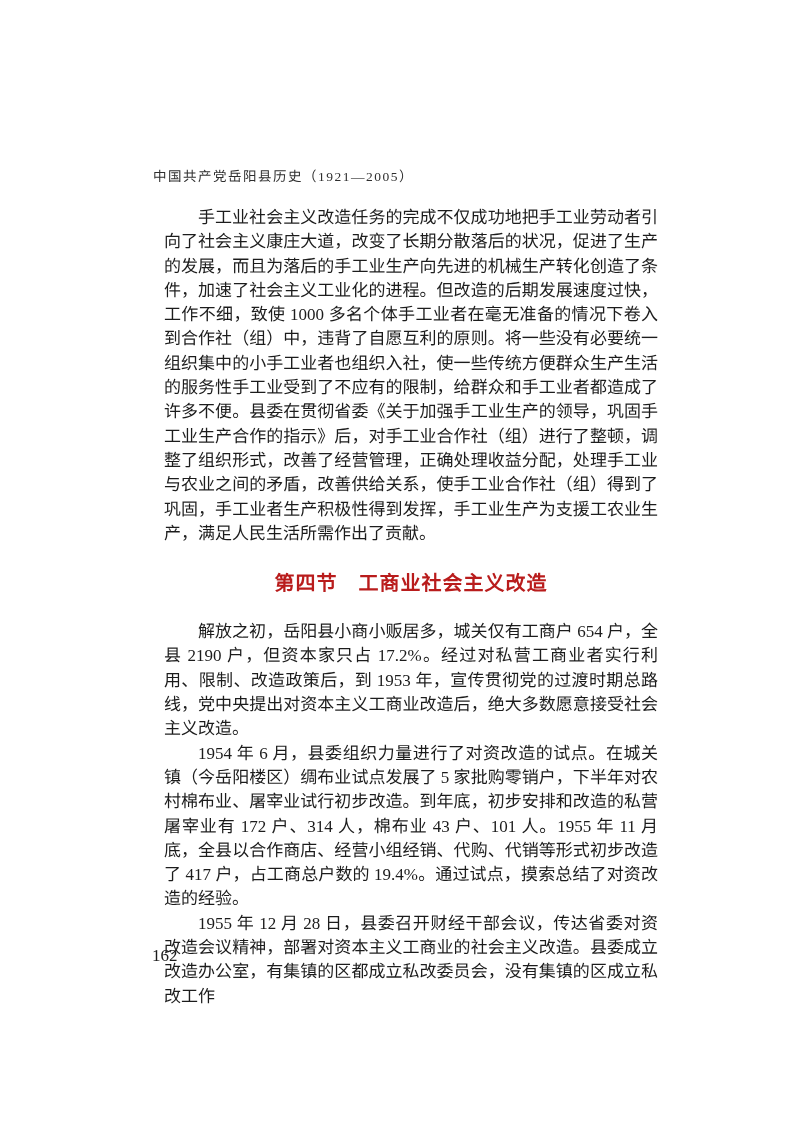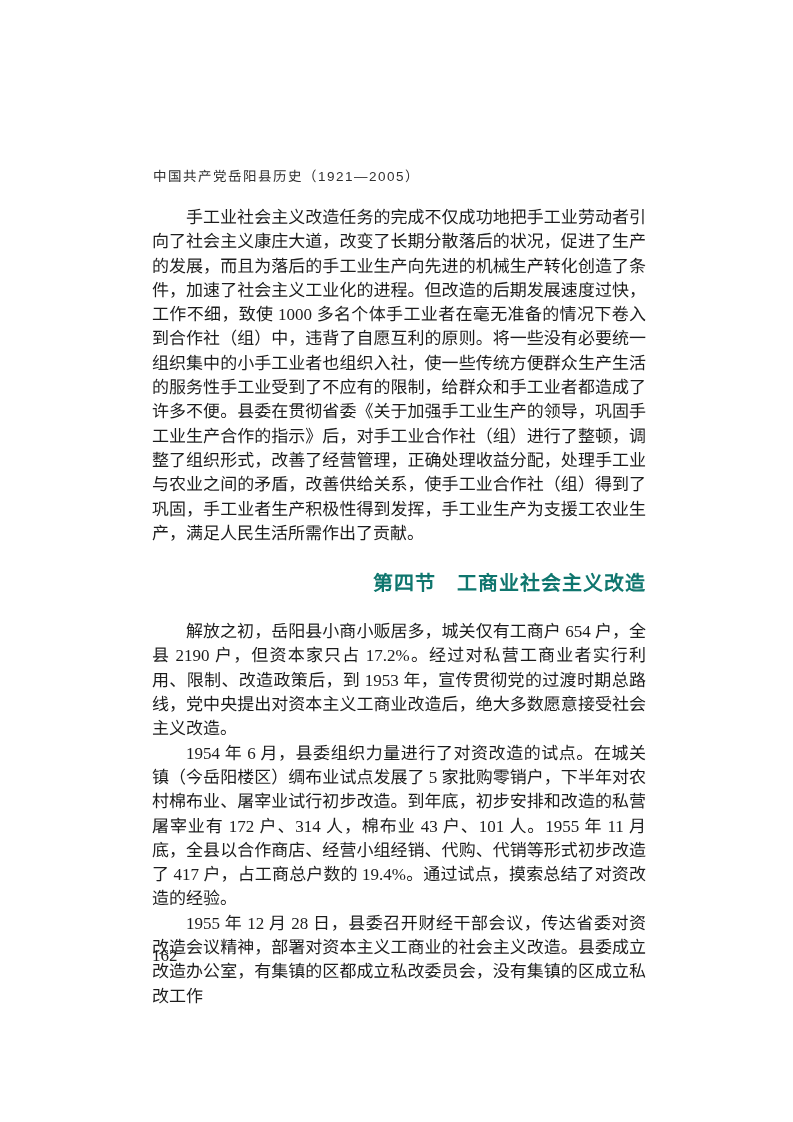--- a/index.html
+++ b/index.html
@@ -18,48 +18,48 @@
     color: #1c1c1c;
   }
   .running-head {
     position: absolute;
     left: 153px;
     top: 168px;
     font-size: 13.5px;
     line-height: 18px;
     letter-spacing: 1.5px;
     color: #2e2e2e;
-    font-family: Liberation Sans, sans-serif;
+    font-family: Liberation Serif, serif;
     text-align: center;
   }
   .text-column {
     position: absolute;
-    left: 152px;
+    left: 164px;
     top: 206px;
     width: 494px;
   }
   .text-column p {
     margin: 0;
     font-size: 17px;
     line-height: 24.3px;
     text-align: justify;
     text-indent: 2em;
     letter-spacing: 0;
     word-break: break-all;
     color: #1c1c1c;
   }
   .section-heading {
     margin: 22px 0 22px 0;
     font-family: "Liberation Sans", "DejaVu Sans", sans-serif;
     font-weight: bold;
     font-size: 20px;
     line-height: 30px;
-    text-align: right;
+    text-align: center;
     letter-spacing: 1px;
-    color: #0f766e;
+    color: #b91c1c;
   }
   .page-number {
     position: absolute;
     left: 152px;
     top: 945px;
     font-size: 17px;
     line-height: 22px;
     color: #1c1c1c;
   }
 </style>

